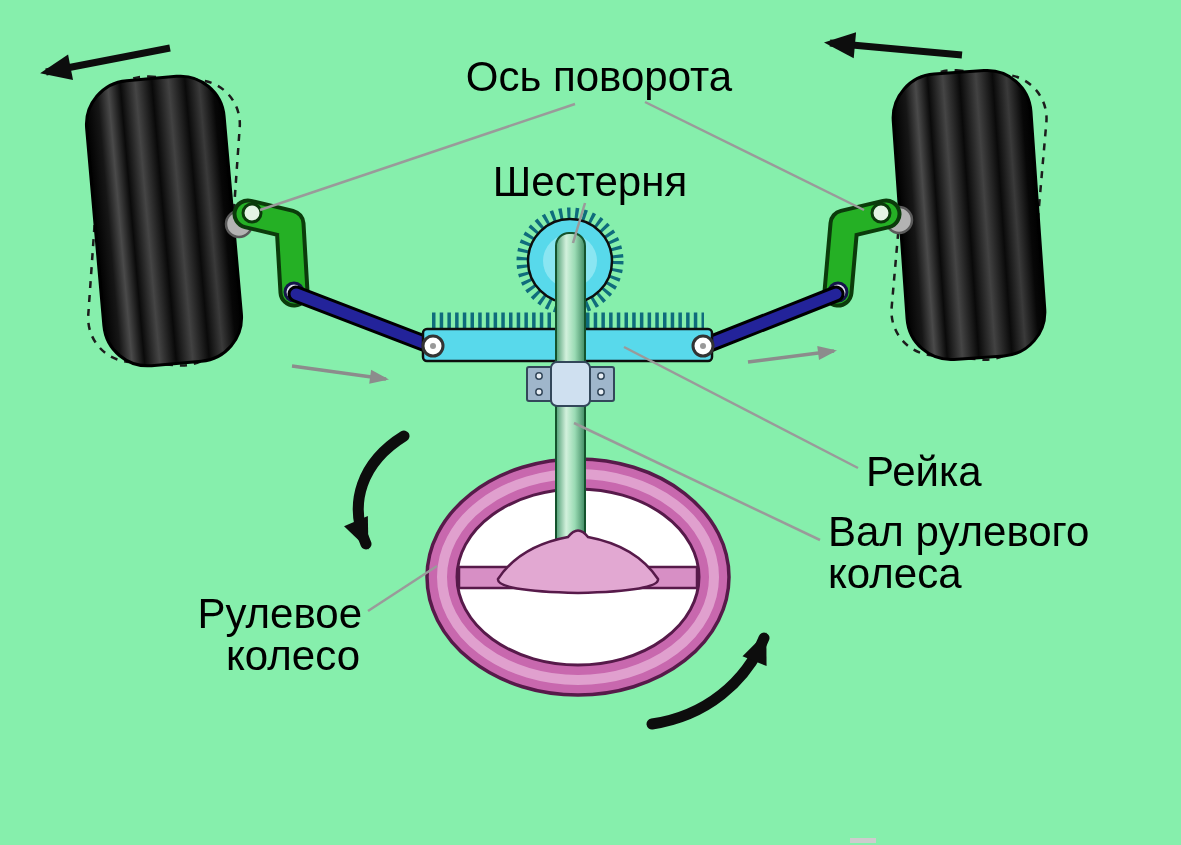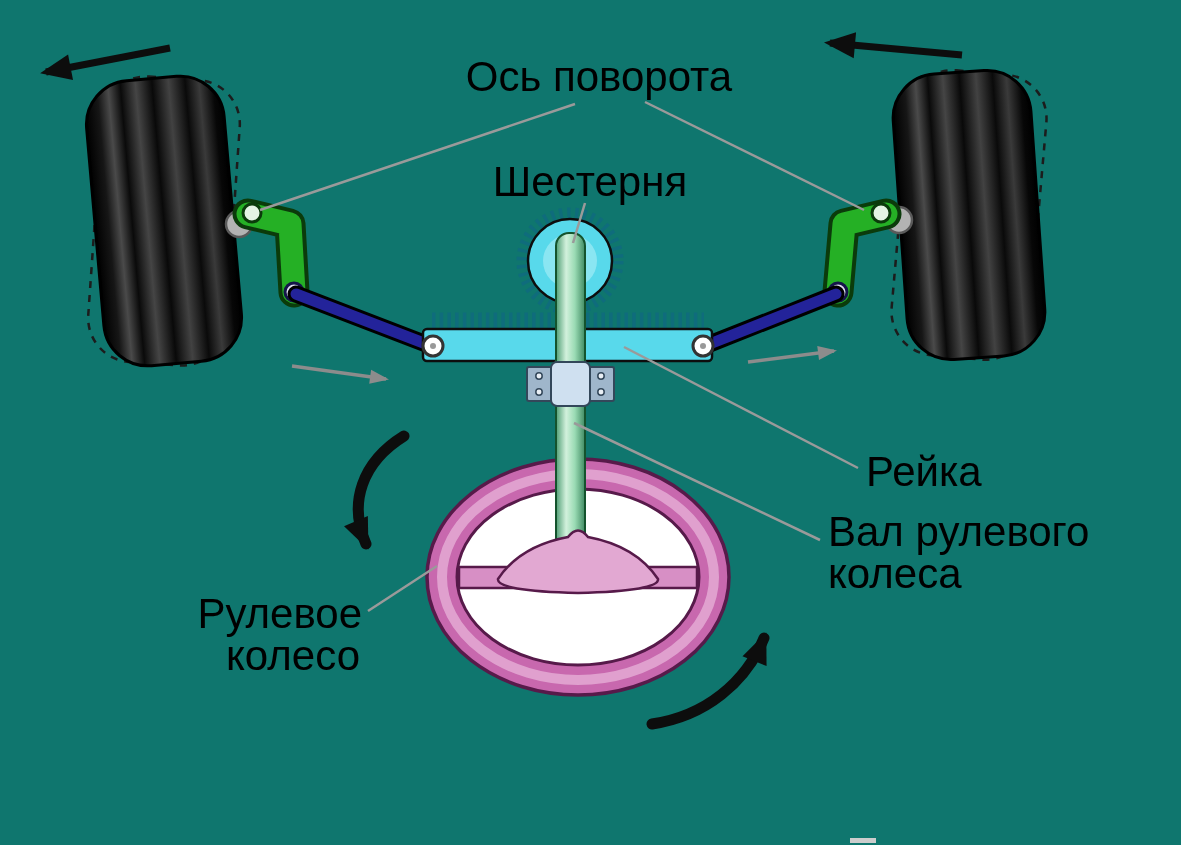--- a/index.html
+++ b/index.html
@@ -4,21 +4,21 @@
 <style>
   html, body {
     margin: 0;
     padding: 0;
     background: #ffffff;
   }
   .canvas {
     position: relative;
     width: 1181px;
     height: 845px;
-    background: #0f766e;
+    background: #86efac;
     overflow: hidden;
     font-family: "Liberation Sans", "DejaVu Sans", sans-serif;
   }
   svg { display: block; }
   svg text {
     font-family: "Liberation Sans", "DejaVu Sans", sans-serif;
     font-size: 42px;
     fill: #000000;
   }
 </style>

